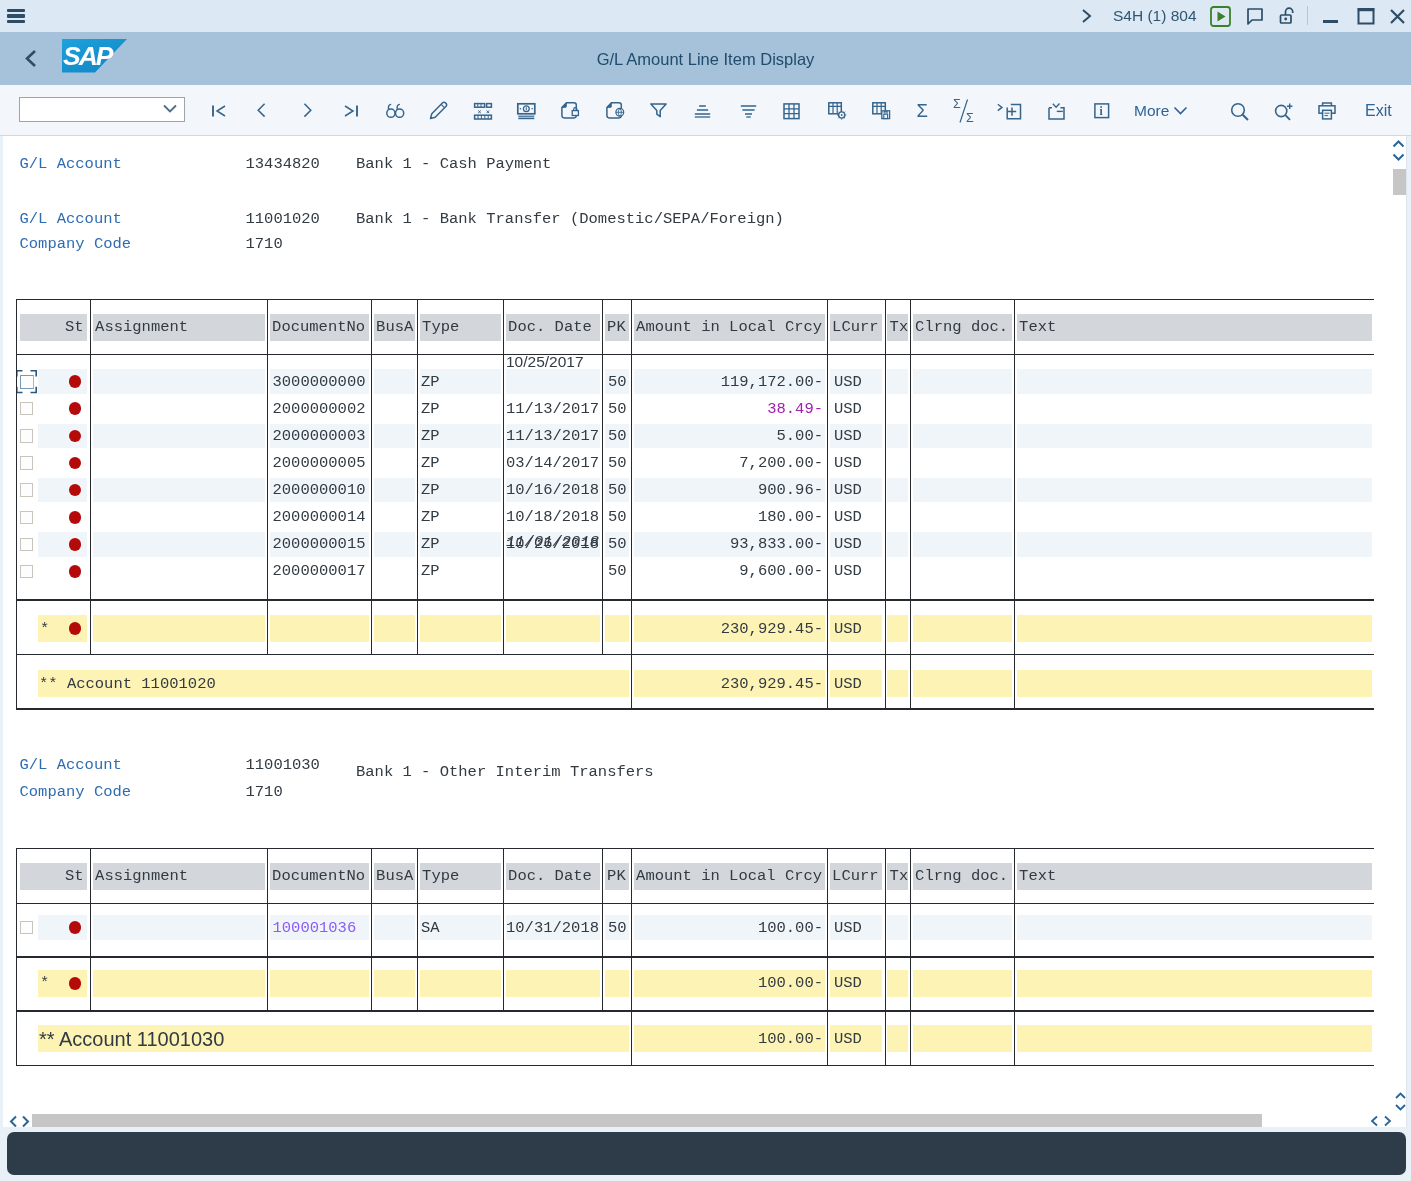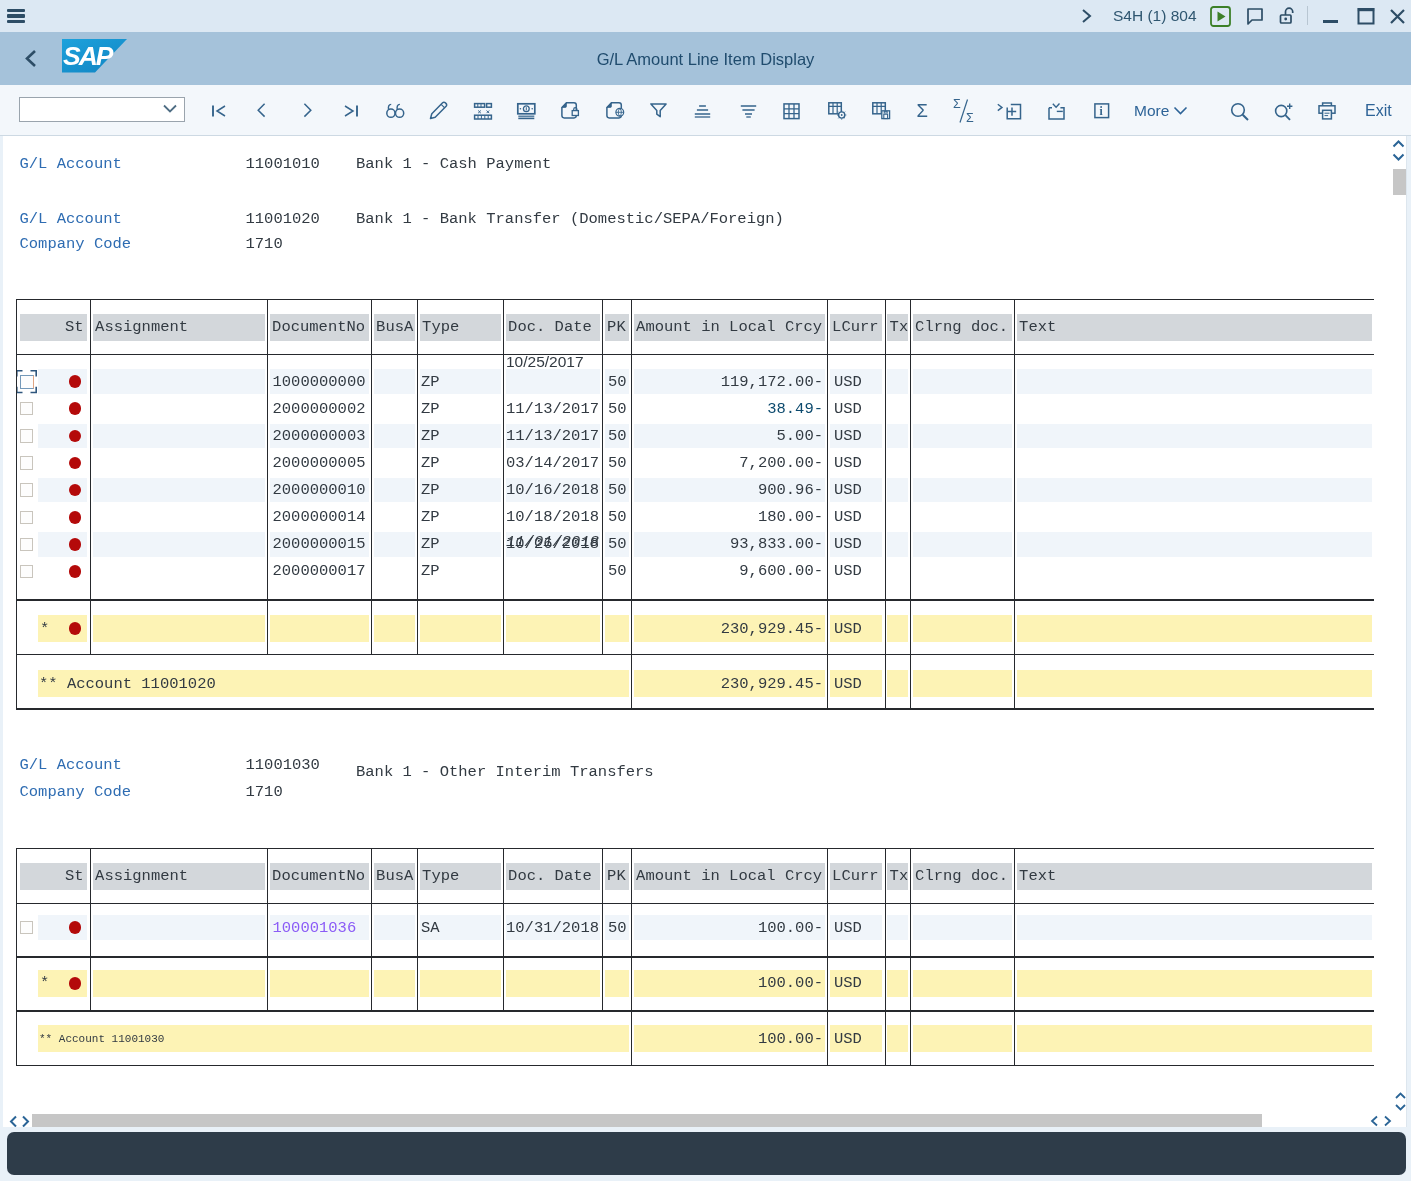--- a/index.html
+++ b/index.html
@@ -170,21 +170,21 @@
     <path d="M15.7 1.5 v5.4 M13 4.2 h5.4" stroke="#35648c" stroke-width="1.4" fill="none"></path>
   </svg>
 <svg style="left:1317.5px;top:101.5px;" width="18" height="18" viewBox="0 0 18 18">
     <path d="M4.6 3.8 v-2.9 h8.8 v2.9" fill="none" stroke="#35648c" stroke-width="1.5"></path>
     <rect x="1" y="3.8" width="16" height="7.4" fill="none" stroke="#35648c" stroke-width="1.5"></rect>
     <rect x="4.6" y="8.3" width="8.8" height="8.6" fill="#f3f7fb" stroke="#35648c" stroke-width="1.5"></rect>
     <path d="M6.5 11.2 h5 M6.5 13.6 h3.6" stroke="#35648c" stroke-width="1" fill="none"></path>
   </svg>
 <div style="position:absolute;left:1365px;top:99.5px;height:22px;line-height:22px;font-family:'Liberation Sans',sans-serif;font-size:16px;font-weight:normal;color:#2d6397;white-space:pre;">Exit</div>
 <div style="position:absolute;top:153.5px;height:20px;line-height:20px;font-family:'Liberation Mono',monospace;font-size:15.5px;color:#2e6cb2;white-space:pre;left:19.5px;">G/L Account</div>
-<div style="position:absolute;top:153.5px;height:20px;line-height:20px;font-family:'Liberation Mono',monospace;font-size:15.5px;color:#323a42;white-space:pre;left:245.5px;">11001010</div>
+<div style="position:absolute;top:153.5px;height:20px;line-height:20px;font-family:'Liberation Mono',monospace;font-size:15.5px;color:#323a42;white-space:pre;left:245.5px;">13434820</div>
 <div style="position:absolute;top:153.5px;height:20px;line-height:20px;font-family:'Liberation Mono',monospace;font-size:15.5px;color:#323a42;white-space:pre;left:356px;">Bank 1 - Cash Payment</div>
 <div style="position:absolute;top:208.7px;height:20px;line-height:20px;font-family:'Liberation Mono',monospace;font-size:15.5px;color:#2e6cb2;white-space:pre;left:19.5px;">G/L Account</div>
 <div style="position:absolute;top:208.7px;height:20px;line-height:20px;font-family:'Liberation Mono',monospace;font-size:15.5px;color:#323a42;white-space:pre;left:245.5px;">11001020</div>
 <div style="position:absolute;top:208.7px;height:20px;line-height:20px;font-family:'Liberation Mono',monospace;font-size:15.5px;color:#323a42;white-space:pre;left:356px;">Bank 1 - Bank Transfer (Domestic/SEPA/Foreign)</div>
 <div style="position:absolute;top:234.3px;height:20px;line-height:20px;font-family:'Liberation Mono',monospace;font-size:15.5px;color:#2e6cb2;white-space:pre;left:19.5px;">Company Code</div>
 <div style="position:absolute;top:234.3px;height:20px;line-height:20px;font-family:'Liberation Mono',monospace;font-size:15.5px;color:#323a42;white-space:pre;left:245.5px;">1710</div>
 <div style="position:absolute;left:15.5px;top:298.5px;width:1358.5px;height:1.7px;background:#26292d;"></div>
 <div style="position:absolute;left:20px;top:313.9px;width:67px;height:27px;background:#d3d7db;"></div>
 <div style="position:absolute;top:317.4px;height:20px;line-height:20px;font-family:'Liberation Mono',monospace;font-size:15.5px;color:#323a42;white-space:pre;right:1327.5px;text-align:right;">St</div>
 <div style="position:absolute;left:92.6px;top:313.9px;width:172.00000000000003px;height:27px;background:#d3d7db;"></div>
@@ -220,33 +220,33 @@
 <div style="position:absolute;left:633.6px;top:369.4px;width:191.19999999999993px;height:24.6px;background:#f0f5fa;"></div>
 <div style="position:absolute;left:829.6px;top:369.4px;width:52.69999999999993px;height:24.6px;background:#f0f5fa;"></div>
 <div style="position:absolute;left:887.1px;top:369.4px;width:20.699999999999932px;height:24.6px;background:#f0f5fa;"></div>
 <div style="position:absolute;left:912.6px;top:369.4px;width:99.19999999999993px;height:24.6px;background:#f0f5fa;"></div>
 <div style="position:absolute;left:1016.6px;top:369.4px;width:355.19999999999993px;height:24.6px;background:#f0f5fa;"></div>
 <div style="position:absolute;left:19.6px;top:374.5px;width:14.4px;height:14.4px;background:#fdfdfd;border:1.5px solid #7499b9;border-right-color:#e0a583;box-sizing:border-box;"></div>
 <svg style="left:15.5px;top:370.2px;" width="21" height="23.3" viewBox="0 0 21 23.3">
     <path d="M0.8 6.5 V0.8 H6.5 M14.5 0.8 H20.2 V6.5 M20.2 16.8 V22.5 H14.5 M6.5 22.5 H0.8 V16.8" fill="none" stroke="#2e567d" stroke-width="1.6"></path>
   </svg>
 <div style="position:absolute;left:68.5px;top:375.3px;width:12.8px;height:12.8px;border-radius:50%;background:#b40a0a;"></div>
-<div style="position:absolute;top:371.7px;height:20px;line-height:20px;font-family:'Liberation Mono',monospace;font-size:15.5px;color:#323a42;white-space:pre;left:272.5px;">1000000000</div>
+<div style="position:absolute;top:371.7px;height:20px;line-height:20px;font-family:'Liberation Mono',monospace;font-size:15.5px;color:#323a42;white-space:pre;left:272.5px;">3000000000</div>
 <div style="position:absolute;top:371.7px;height:20px;line-height:20px;font-family:'Liberation Mono',monospace;font-size:15.5px;color:#323a42;white-space:pre;left:421px;">ZP</div>
 <div style="position:absolute;top:352px;height:20px;line-height:20px;font-family:Liberation Sans, sans-serif;font-size:15.5px;color:#323a42;white-space:pre;left:506px;">10/25/2017</div>
 <div style="position:absolute;top:371.7px;height:20px;line-height:20px;font-family:'Liberation Mono',monospace;font-size:15.5px;color:#323a42;white-space:pre;left:608px;">50</div>
 <div style="position:absolute;top:371.7px;height:20px;line-height:20px;font-family:'Liberation Mono',monospace;font-size:15.5px;color:#323a42;white-space:pre;right:588px;text-align:right;">119,172.00-</div>
 <div style="position:absolute;top:371.7px;height:20px;line-height:20px;font-family:'Liberation Mono',monospace;font-size:15.5px;color:#323a42;white-space:pre;left:834px;">USD</div>
 <div style="position:absolute;left:20.1px;top:402.1px;width:13.4px;height:13.4px;background:#fdfdfd;border:1.3px solid #c9c5bd;box-sizing:border-box;"></div>
 <div style="position:absolute;left:68.5px;top:402.40000000000003px;width:12.8px;height:12.8px;border-radius:50%;background:#b40a0a;"></div>
 <div style="position:absolute;top:398.8px;height:20px;line-height:20px;font-family:'Liberation Mono',monospace;font-size:15.5px;color:#323a42;white-space:pre;left:272.5px;">2000000002</div>
 <div style="position:absolute;top:398.8px;height:20px;line-height:20px;font-family:'Liberation Mono',monospace;font-size:15.5px;color:#323a42;white-space:pre;left:421px;">ZP</div>
 <div style="position:absolute;top:398.8px;height:20px;line-height:20px;font-family:'Liberation Mono',monospace;font-size:15.5px;color:#323a42;white-space:pre;left:506px;">11/13/2017</div>
 <div style="position:absolute;top:398.8px;height:20px;line-height:20px;font-family:'Liberation Mono',monospace;font-size:15.5px;color:#323a42;white-space:pre;left:608px;">50</div>
-<div style="position:absolute;top:398.8px;height:20px;line-height:20px;font-family:'Liberation Mono',monospace;font-size:15.5px;color:#0c4a6e;white-space:pre;right:588px;text-align:right;">38.49-</div>
+<div style="position:absolute;top:398.8px;height:20px;line-height:20px;font-family:'Liberation Mono',monospace;font-size:15.5px;color:#a21caf;white-space:pre;right:588px;text-align:right;">38.49-</div>
 <div style="position:absolute;top:398.8px;height:20px;line-height:20px;font-family:'Liberation Mono',monospace;font-size:15.5px;color:#323a42;white-space:pre;left:834px;">USD</div>
 <div style="position:absolute;left:38.4px;top:423.59999999999997px;width:48.6px;height:24.6px;background:#f0f5fa;"></div>
 <div style="position:absolute;left:92.6px;top:423.59999999999997px;width:172.20000000000002px;height:24.6px;background:#f0f5fa;"></div>
 <div style="position:absolute;left:269.6px;top:423.59999999999997px;width:99.19999999999999px;height:24.6px;background:#f0f5fa;"></div>
 <div style="position:absolute;left:373.6px;top:423.59999999999997px;width:41.19999999999999px;height:24.6px;background:#f0f5fa;"></div>
 <div style="position:absolute;left:419.6px;top:423.59999999999997px;width:81.19999999999999px;height:24.6px;background:#f0f5fa;"></div>
 <div style="position:absolute;left:505.6px;top:423.59999999999997px;width:94.19999999999993px;height:24.6px;background:#f0f5fa;"></div>
 <div style="position:absolute;left:604.6px;top:423.59999999999997px;width:24.199999999999932px;height:24.6px;background:#f0f5fa;"></div>
 <div style="position:absolute;left:633.6px;top:423.59999999999997px;width:191.19999999999993px;height:24.6px;background:#f0f5fa;"></div>
 <div style="position:absolute;left:829.6px;top:423.59999999999997px;width:52.69999999999993px;height:24.6px;background:#f0f5fa;"></div>
@@ -439,21 +439,21 @@
 <div style="position:absolute;left:68.5px;top:976.9px;width:12.8px;height:12.8px;border-radius:50%;background:#b40a0a;"></div>
 <div style="position:absolute;top:973.3px;height:20px;line-height:20px;font-family:'Liberation Mono',monospace;font-size:15.5px;color:#323a42;white-space:pre;right:588px;text-align:right;">100.00-</div>
 <div style="position:absolute;top:973.3px;height:20px;line-height:20px;font-family:'Liberation Mono',monospace;font-size:15.5px;color:#323a42;white-space:pre;left:834px;">USD</div>
 <div style="position:absolute;left:15.5px;top:1010px;width:1358.5px;height:1.6px;background:#26292d;"></div>
 <div style="position:absolute;left:38.4px;top:1025px;width:590.4px;height:26.6px;background:#fdf3b5;"></div>
 <div style="position:absolute;left:633.6px;top:1025px;width:191.19999999999993px;height:26.6px;background:#fdf3b5;"></div>
 <div style="position:absolute;left:829.6px;top:1025px;width:52.69999999999993px;height:26.6px;background:#fdf3b5;"></div>
 <div style="position:absolute;left:887.1px;top:1025px;width:20.699999999999932px;height:26.6px;background:#fdf3b5;"></div>
 <div style="position:absolute;left:912.6px;top:1025px;width:99.19999999999993px;height:26.6px;background:#fdf3b5;"></div>
 <div style="position:absolute;left:1016.6px;top:1025px;width:355.19999999999993px;height:26.6px;background:#fdf3b5;"></div>
-<div style="position:absolute;top:1028.5px;height:20px;line-height:20px;font-family:Liberation Mono, monospace;font-size:11px;color:#323a42;white-space:pre;left:39px;">** Account 11001030</div>
+<div style="position:absolute;top:1028.5px;height:20px;line-height:20px;font-family:Liberation Sans, sans-serif;font-size:20px;color:#323a42;white-space:pre;left:39px;">** Account 11001030</div>
 <div style="position:absolute;top:1028.5px;height:20px;line-height:20px;font-family:'Liberation Mono',monospace;font-size:15.5px;color:#323a42;white-space:pre;right:588px;text-align:right;">100.00-</div>
 <div style="position:absolute;top:1028.5px;height:20px;line-height:20px;font-family:'Liberation Mono',monospace;font-size:15.5px;color:#323a42;white-space:pre;left:834px;">USD</div>
 <div style="position:absolute;left:15.5px;top:1064.5px;width:1358.5px;height:1.6px;background:#26292d;"></div>
 <div style="position:absolute;left:15.5px;top:847.5px;width:1.3px;height:162.5px;background:#26292d;"></div>
 <div style="position:absolute;left:90px;top:847.5px;width:1.3px;height:162.5px;background:#26292d;"></div>
 <div style="position:absolute;left:267px;top:847.5px;width:1.3px;height:162.5px;background:#26292d;"></div>
 <div style="position:absolute;left:371px;top:847.5px;width:1.3px;height:162.5px;background:#26292d;"></div>
 <div style="position:absolute;left:417px;top:847.5px;width:1.3px;height:162.5px;background:#26292d;"></div>
 <div style="position:absolute;left:503px;top:847.5px;width:1.3px;height:162.5px;background:#26292d;"></div>
 <div style="position:absolute;left:602px;top:847.5px;width:1.3px;height:162.5px;background:#26292d;"></div>

